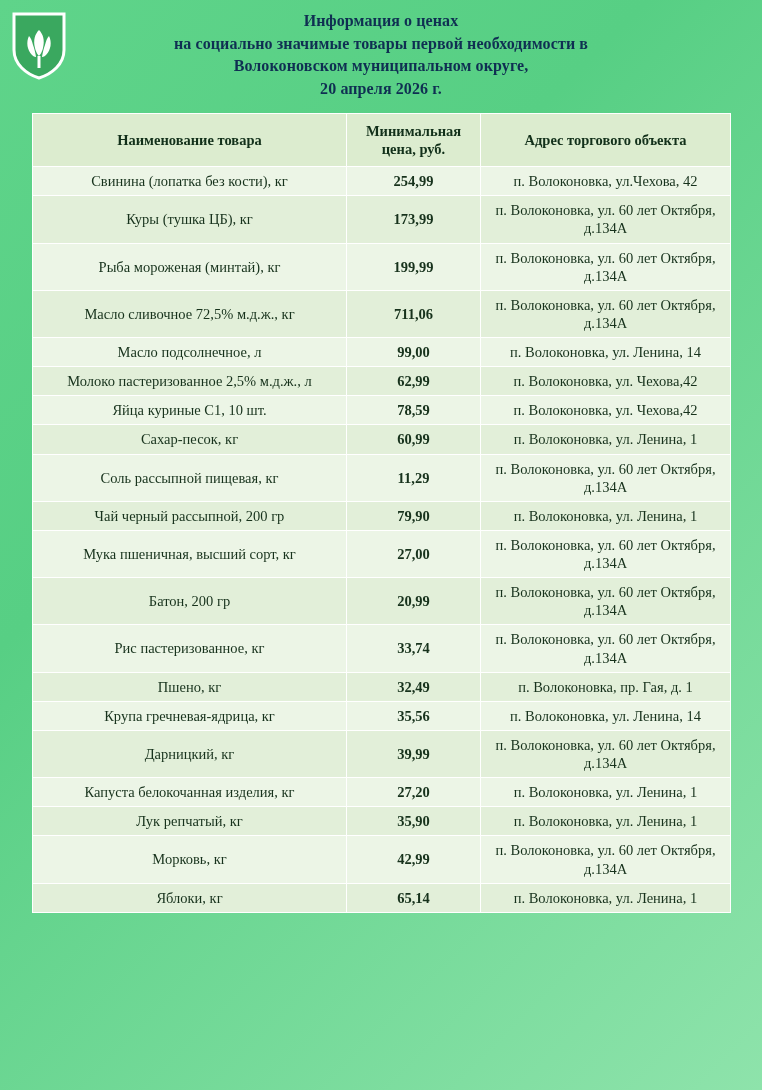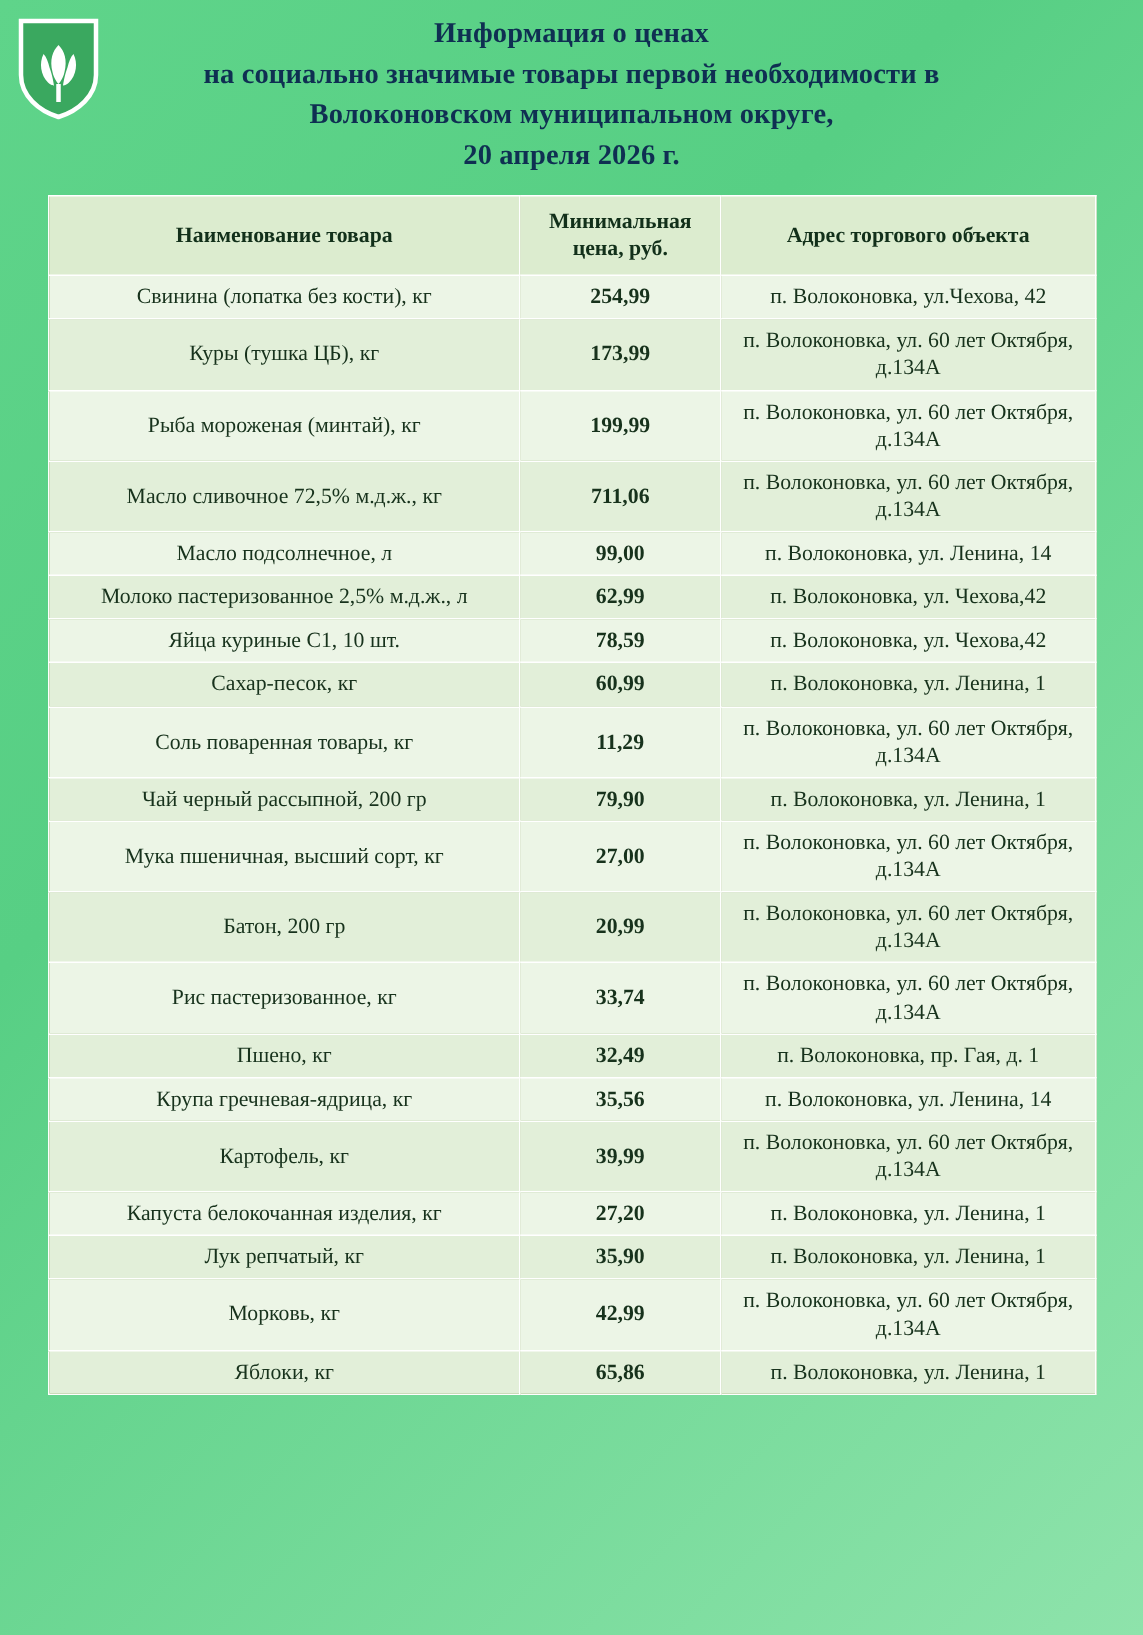--- a/index.html
+++ b/index.html
@@ -25,34 +25,34 @@
     left: 10px;
     top: 10px;
     width: 58px;
     height: 70px;
   }
   .header {
     padding: 10px 30px 4px 30px;
     text-align: center;
   }
   .header .title-line {
-    font-size: 19px;
+    font-size: 16px;
     font-weight: bold;
     color: #0f2f52;
     line-height: 1.42;
     letter-spacing: 0.1px;
   }
   .table-wrap {
     margin: 8px 32px 0 32px;
   }
   table.price-table {
     border-collapse: collapse;
     width: 698px;
     table-layout: fixed;
-    background: #4d7c0f;
+    background: #d946ef;
   }
   table.price-table col.c-name { width: 314px; }
   table.price-table col.c-price { width: 134px; }
   table.price-table col.c-addr { width: 250px; }
 
   table.price-table th,
   table.price-table td {
     border: 1px solid #ffffff;
     padding: 5px 6px;
     text-align: center;
@@ -145,21 +145,21 @@
             <td class="name">Яйца куриные С1, 10 шт.</td>
             <td class="price">78,59</td>
             <td class="addr">п. Волоконовка, ул. Чехова,42</td>
           </tr>
           <tr>
             <td class="name">Сахар-песок, кг</td>
             <td class="price">60,99</td>
             <td class="addr">п. Волоконовка, ул. Ленина, 1</td>
           </tr>
           <tr>
-            <td class="name">Соль поваренная товары, кг</td>
+            <td class="name">Соль рассыпной пищевая, кг</td>
             <td class="price">11,29</td>
             <td class="addr">п. Волоконовка, ул. 60 лет Октября, д.134А</td>
           </tr>
           <tr>
             <td class="name">Чай черный рассыпной, 200 гр</td>
             <td class="price">79,90</td>
             <td class="addr">п. Волоконовка, ул. Ленина, 1</td>
           </tr>
           <tr>
             <td class="name">Мука пшеничная, высший сорт, кг</td>
@@ -180,41 +180,41 @@
             <td class="name">Пшено, кг</td>
             <td class="price">32,49</td>
             <td class="addr">п. Волоконовка, пр. Гая, д. 1</td>
           </tr>
           <tr>
             <td class="name">Крупа гречневая-ядрица, кг</td>
             <td class="price">35,56</td>
             <td class="addr">п. Волоконовка, ул. Ленина, 14</td>
           </tr>
           <tr>
-            <td class="name">Картофель, кг</td>
+            <td class="name">Дарницкий, кг</td>
             <td class="price">39,99</td>
             <td class="addr">п. Волоконовка, ул. 60 лет Октября, д.134А</td>
           </tr>
           <tr>
             <td class="name">Капуста белокочанная изделия, кг</td>
             <td class="price">27,20</td>
             <td class="addr">п. Волоконовка, ул. Ленина, 1</td>
           </tr>
           <tr>
             <td class="name">Лук репчатый, кг</td>
             <td class="price">35,90</td>
             <td class="addr">п. Волоконовка, ул. Ленина, 1</td>
           </tr>
           <tr>
             <td class="name">Морковь, кг</td>
             <td class="price">42,99</td>
             <td class="addr">п. Волоконовка, ул. 60 лет Октября, д.134А</td>
           </tr>
           <tr>
             <td class="name">Яблоки, кг</td>
-            <td class="price">65,86</td>
+            <td class="price">65,14</td>
             <td class="addr">п. Волоконовка, ул. Ленина, 1</td>
           </tr>
         </tbody>
     </table>
   </div>
 
 </div>
 
 </body></html>

